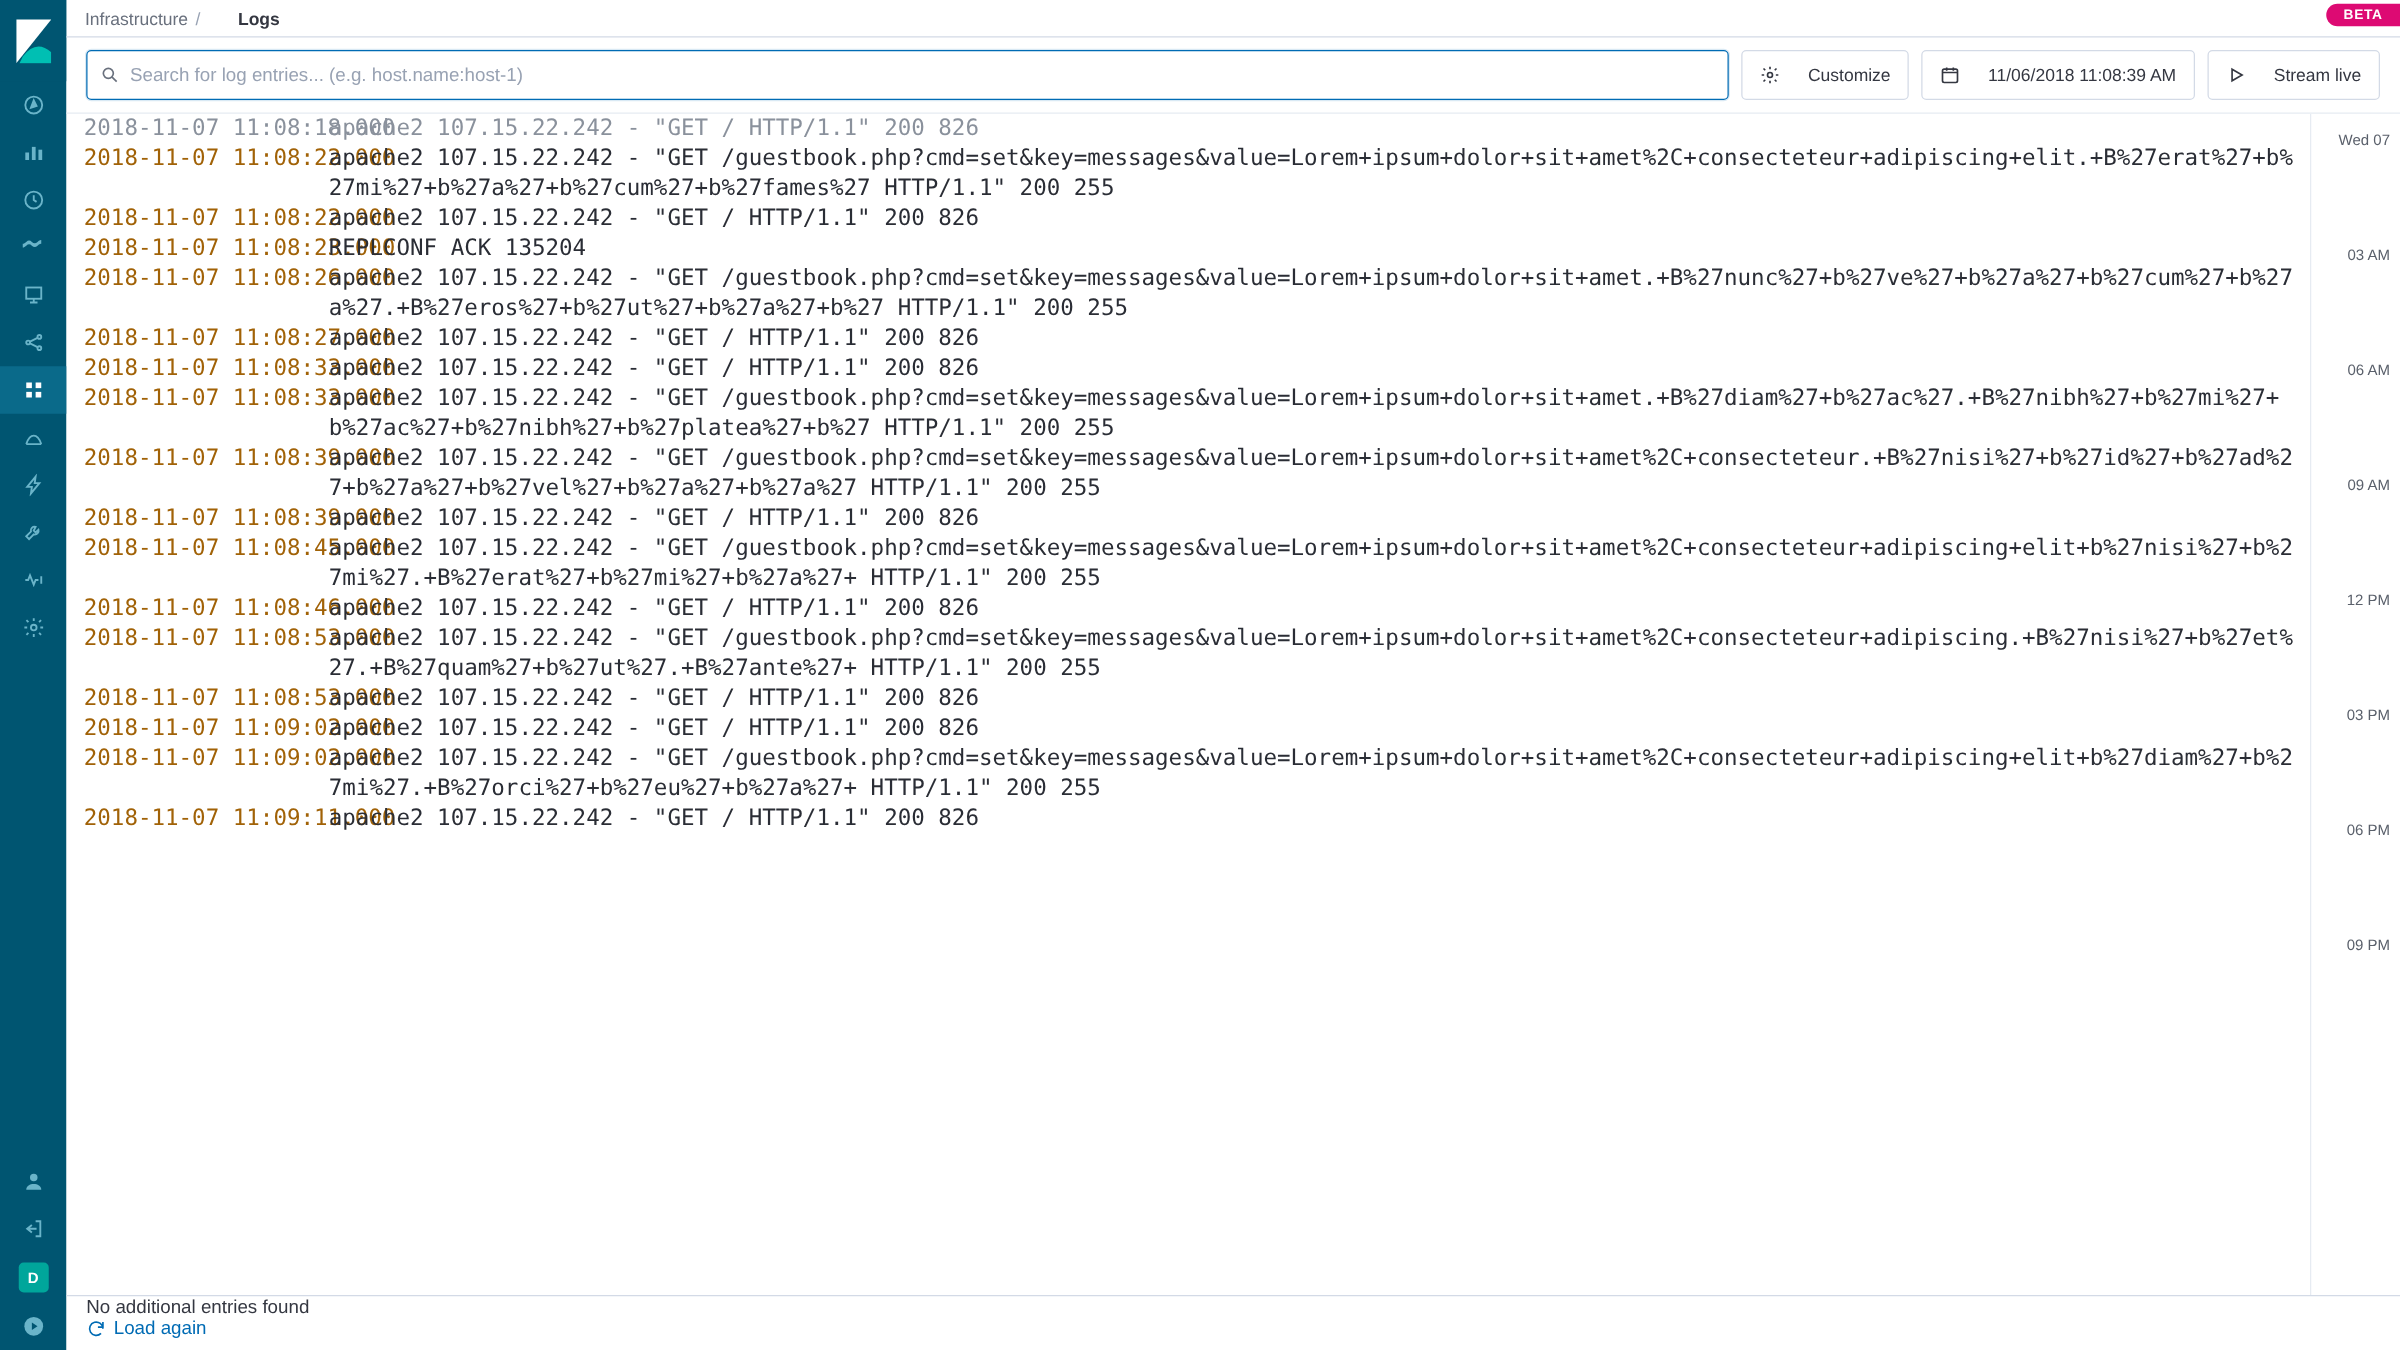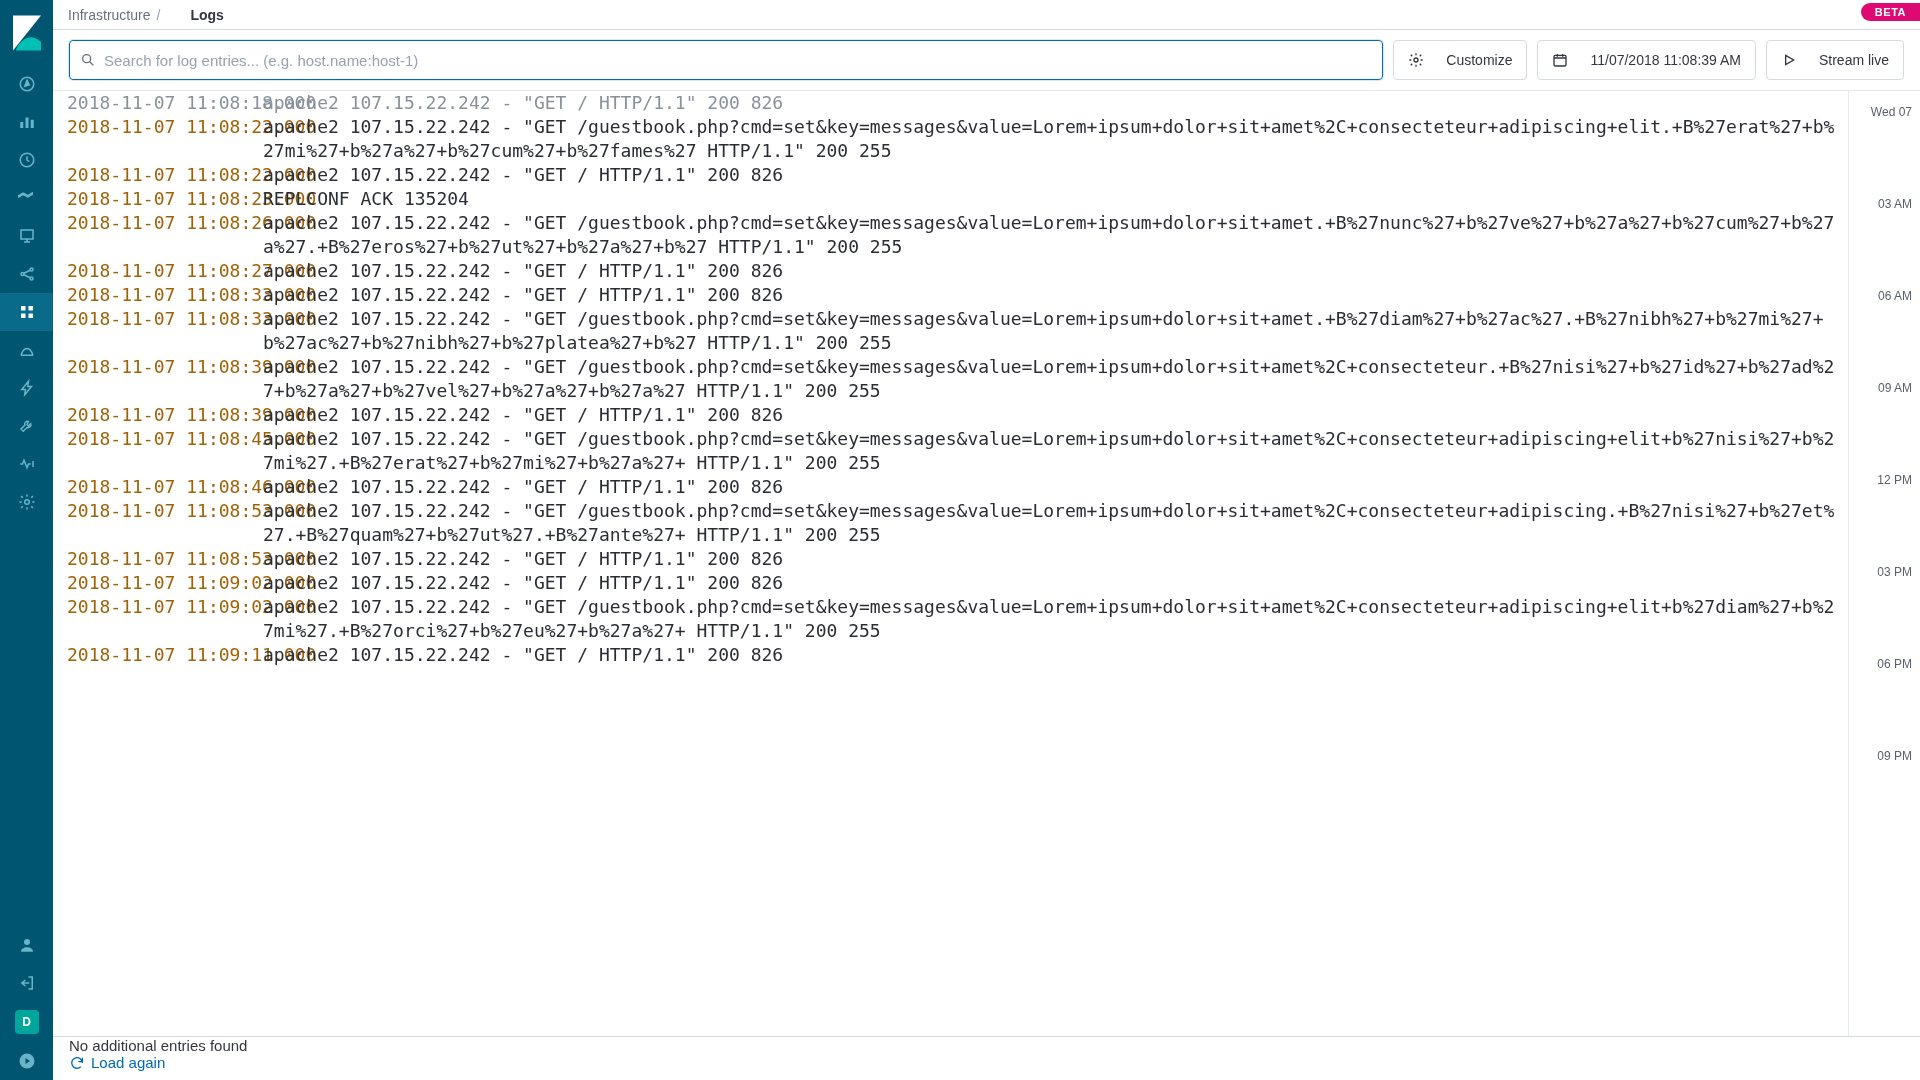--- a/index.html
+++ b/index.html
@@ -165,21 +165,21 @@
             <circle cx="12" cy="12" r="3"></circle>
             <path d="M12 2v3M12 19v3M4.2 4.2l2.1 2.1M17.7 17.7l2.1 2.1M2 12h3M19 12h3M4.2 19.8l2.1-2.1M17.7 6.3l2.1-2.1"></path>
           </svg>
         <span>Customize</span>
       </button>
       <button class="tool-btn">
         <svg viewBox="0 0 24 24" fill="none" stroke="currentColor" stroke-width="2">
             <rect x="3" y="5" width="18" height="16" rx="2"></rect>
             <path d="M3 9h18M8 3v4M16 3v4"></path>
           </svg>
-        <span>11/07/2018 11:08:39 AM</span>
+        <span>11/06/2018 11:08:39 AM</span>
       </button>
       <button class="tool-btn">
         <svg viewBox="0 0 24 24" fill="none" stroke="currentColor" stroke-width="2">
             <polygon points="7,5 19,12 7,19"></polygon>
           </svg>
         <span>Stream live</span>
       </button>
     </div>
 
     <div class="logs-area">

